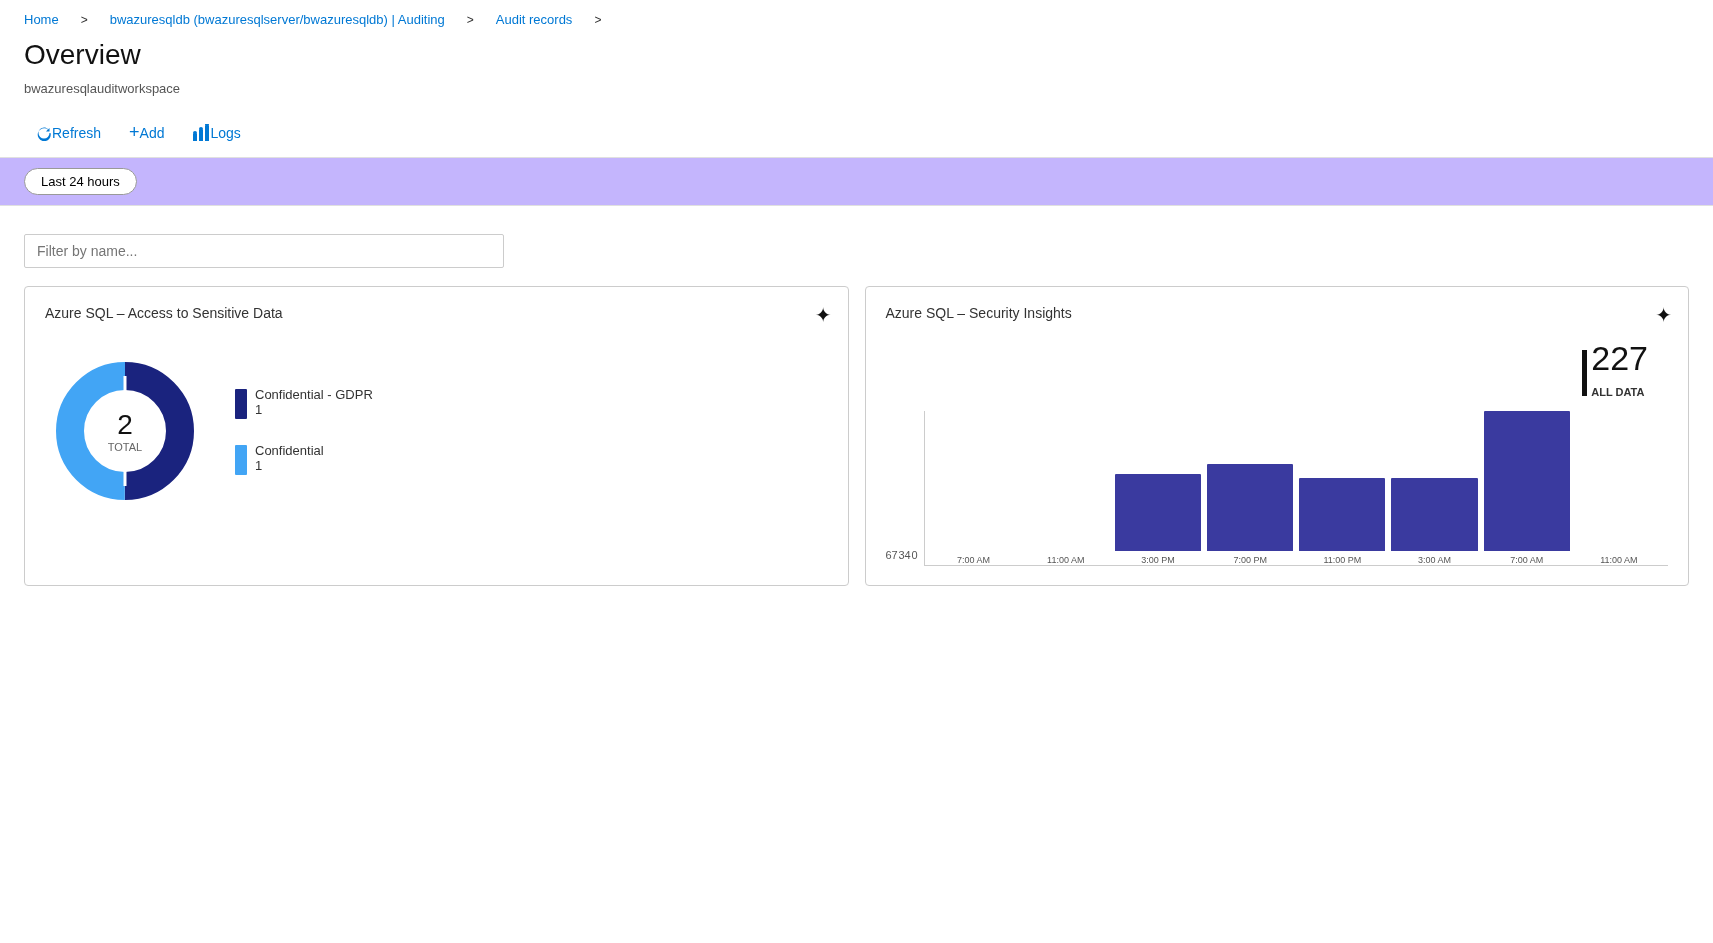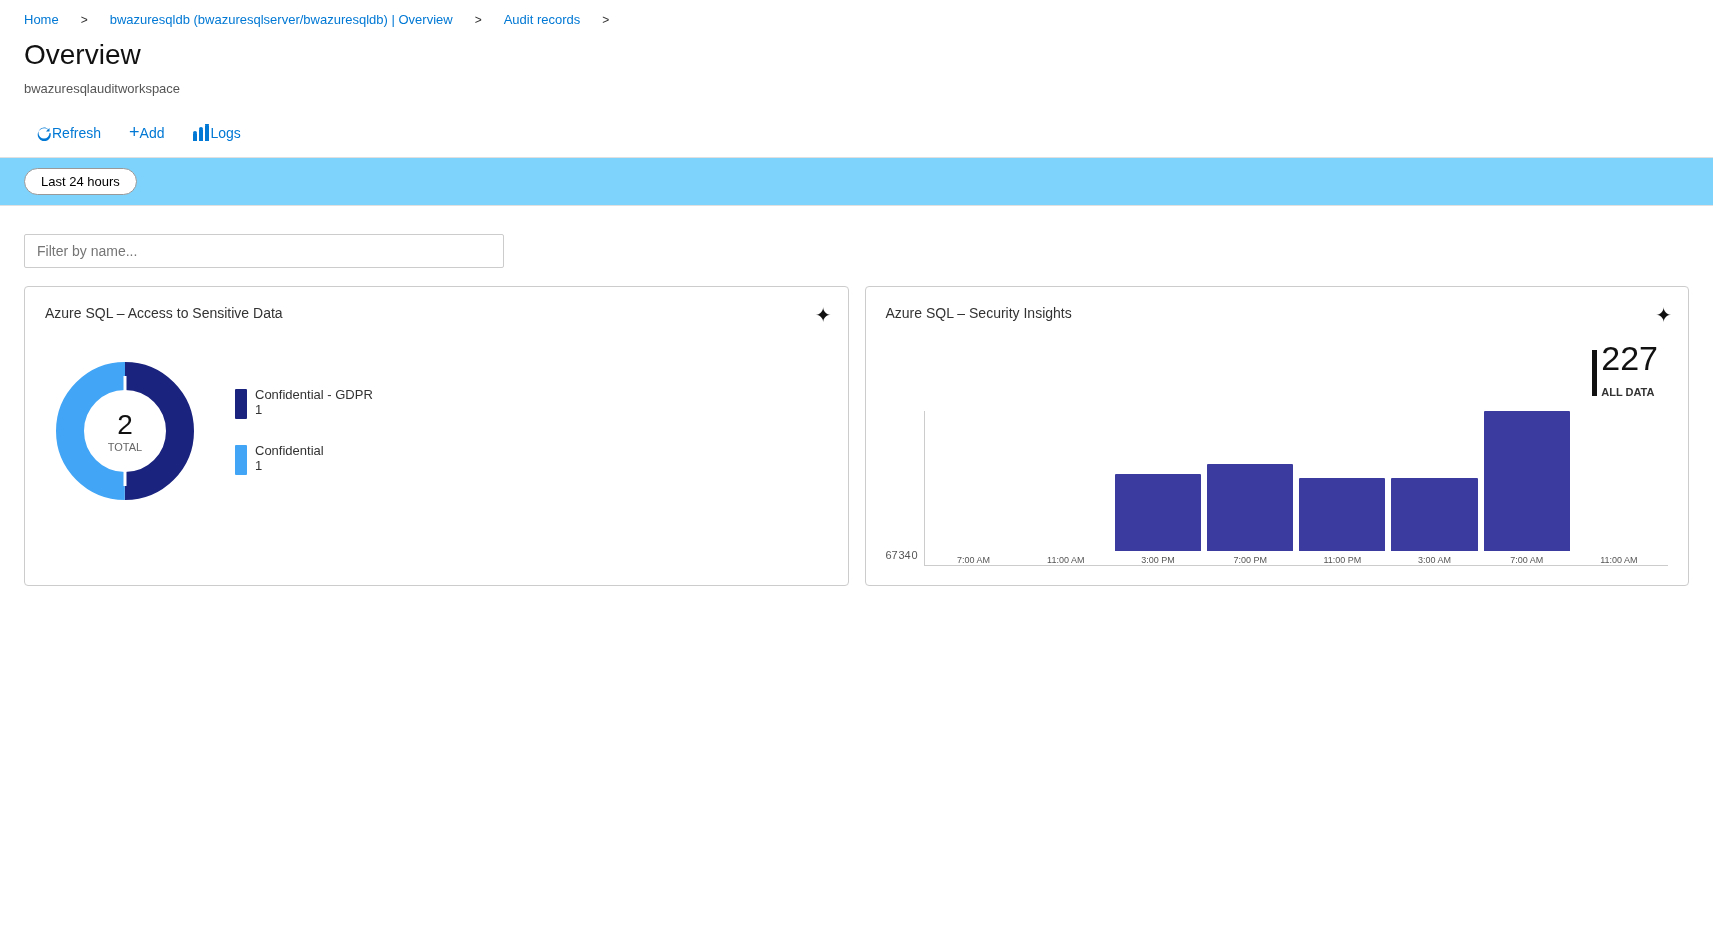--- a/index.html
+++ b/index.html
@@ -57,21 +57,21 @@
       font-family: 'Segoe UI', Arial, sans-serif;
       border-radius: 2px;
     }
     .toolbar-btn .icon {
       font-size: 16px;
       display: flex;
       align-items: center;
     }
     .filter-bar {
       padding: 10px 24px;
-      background: #7dd3fc;
+      background: #c4b5fd;
       border-bottom: 1px solid #e0e0e0;
     }
     .time-filter-btn {
       border: 1px solid #999;
       border-radius: 20px;
       padding: 5px 16px;
       background: #fff;
       cursor: pointer;
       font-size: 13px;
       font-family: 'Segoe UI', Arial, sans-serif;
@@ -187,21 +187,21 @@
     .logs-icon {
       font-size: 16px;
     }
   </style>
 </head>
 <body>
 
 <nav class="breadcrumb">
   <a>Home</a>
   <span class="sep">&gt;</span>
-  <a>bwazuresqldb (bwazuresqlserver/bwazuresqldb) | Overview</a>
+  <a>bwazuresqldb (bwazuresqlserver/bwazuresqldb) | Auditing</a>
   <span class="sep">&gt;</span>
   <a>Audit records</a>
   <span class="sep">&gt;</span>
 </nav>
 
 <div class="page-header">
   <div class="page-title">Overview</div>
   <div class="page-subtitle">bwazuresqlauditworkspace</div>
 </div>
 
@@ -283,21 +283,21 @@
         </div>
       </div>
     </div>
 
     <div class="card">
       <div class="card-title">Azure SQL – Security Insights</div>
       <span class="pin-icon">✦</span>
 
       <div class="bar-chart-section">
 
-        <div style="position:absolute; top:0; right:10px; display:flex; align-items:flex-end; gap:4px;">
+        <div style="position:absolute; top:0; right:20px; display:flex; align-items:flex-end; gap:4px;">
           <div style="width:5px; height:46px; background:#111; margin-bottom:2px;"></div>
           <div>
             <div style="font-size:34px; font-weight:300; line-height:1; color:#111;">227</div>
             <div style="font-size:11px; font-weight:600; color:#333;margin-top:11px;">ALL DATA</div>
           </div>
         </div>
 
         <div style="margin-top: 60px; position:relative; display:flex;">
 
           <div style="width:38px; display:flex; flex-direction:row; justify-content:space-between; align-items:flex-end; padding-right:6px; height:150px;">

